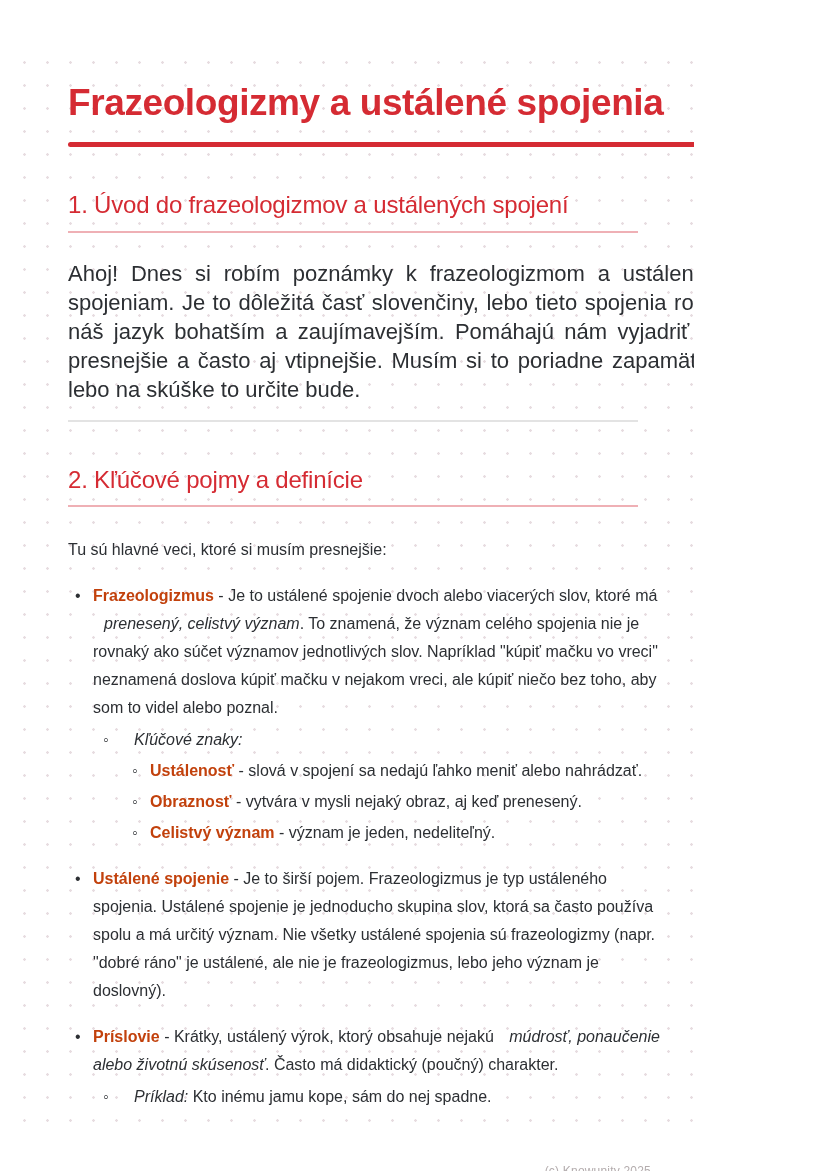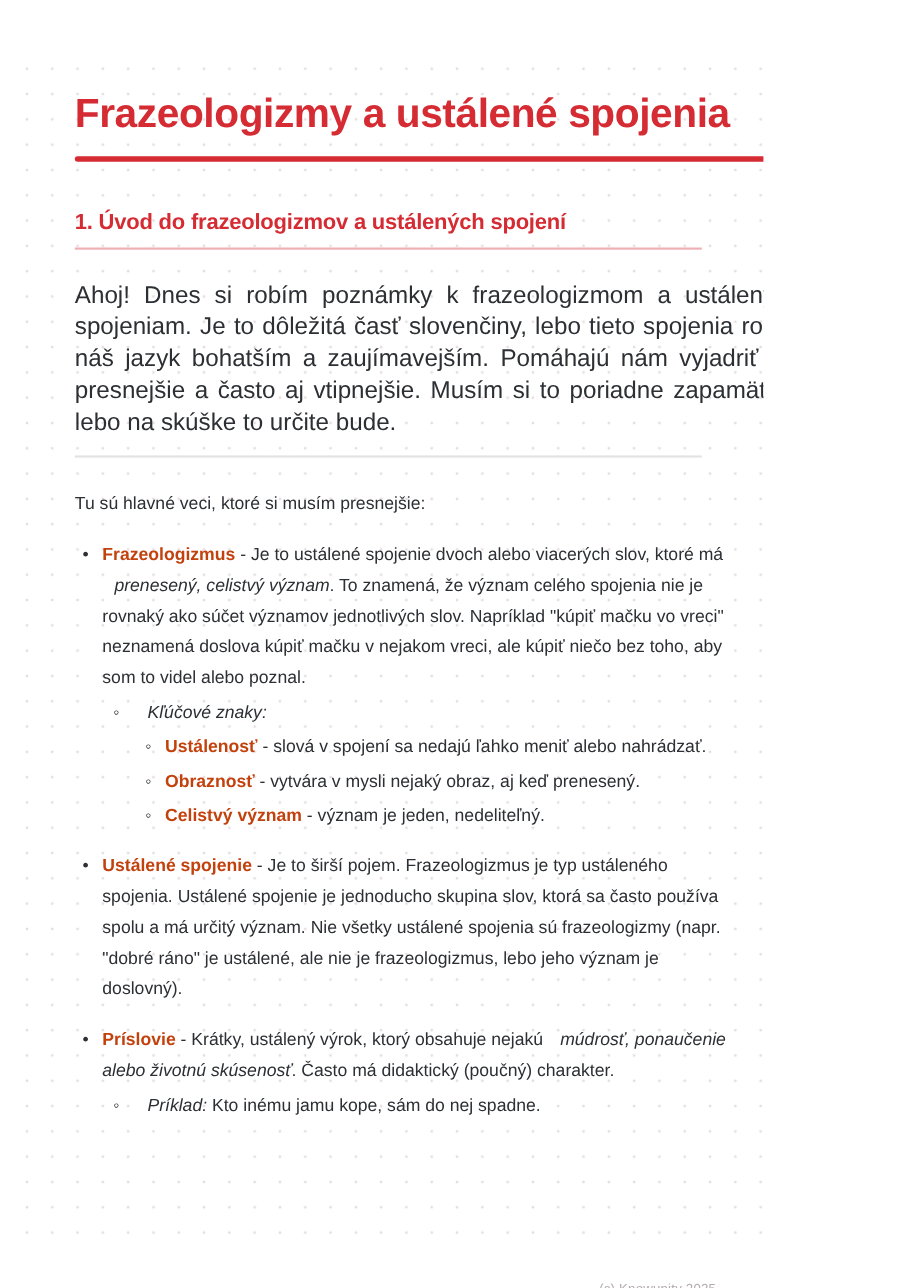--- a/index.html
+++ b/index.html
@@ -32,22 +32,22 @@
     border-bottom:5px solid rgba(226,138,146,.35);
   }
 
   .content{position:absolute;left:68px;top:0;width:655px;color:var(--body-text);}
   h1{
     margin:78px 0 0;font-size:37px;line-height:1.36;letter-spacing:-0.4px;
     color:var(--accent-red);font-weight:bold;
   }
   .title-rule{margin:14px 0 0;height:5px;border:none;background:var(--accent-red);border-radius:3px;}
   h2{
-    margin:42px 0 0;font-size:20px;line-height:1.3;letter-spacing:-0.2px;
-    color:var(--accent-red);font-weight:bold;
+    margin:42px 0 0;font-size:24px;line-height:1.3;letter-spacing:-0.2px;
+    color:var(--accent-red);font-weight:normal;
   }
   h2::after{content:"";display:block;width:570px;height:2px;background:var(--heading-underline);margin-top:10px;}
   .lead-par{margin:26px 0 0;font-size:22px;line-height:29px;text-align:justify;}
   .divider{margin-top:16px;width:570px;height:2px;background:var(--divider-gray);}
   .list-lead{margin:28px 0 0;font-size:16px;line-height:29px;}
 
   .bullets{margin-top:6px;font-size:16px;line-height:28px;}
   .li{position:relative;}
   .lvl1{padding-left:25px;margin-top:18px;width:592px;box-sizing:border-box;}
   .lvl1 > .marker{left:7px;}
@@ -74,20 +74,21 @@
     <hr class="title-rule">
 
     <section>
       <h2>1. Úvod do frazeologizmov a ustálených spojení</h2>
       <p class="lead-par">Ahoj! Dnes si robím poznámky k frazeologizmom a ustáleným spojeniam. Je to dôležitá časť slovenčiny, lebo tieto spojenia robia náš jazyk bohatším a zaujímavejším. Pomáhajú nám vyjadriť sa presnejšie a často aj vtipnejšie. Musím si to poriadne zapamätať, lebo na skúške to určite bude.</p>
     </section>
 
     <div class="divider"></div>
 
     <section>
+      <h2>2. Kľúčové pojmy a definície</h2>
       <p class="list-lead">Tu sú hlavné veci, ktoré si musím presnejšie:</p>
       <div class="bullets" id="bullets">
           <div class="li lvl1"><span class="marker">•</span><span><span class="seg-b">Frazeologizmus</span><span> - Je to ustálené spojenie dvoch alebo viacerých slov, ktoré má </span><span class="seg-i">prenesený, celistvý význam</span><span>. To znamená, že význam celého spojenia nie je rovnaký ako súčet významov jednotlivých slov. Napríklad "kúpiť mačku vo vreci" neznamená doslova kúpiť mačku v nejakom vreci, ale kúpiť niečo bez toho, aby som to videl alebo poznal.</span></span><div class="li lvl2"><span class="marker">◦</span><span><span class="seg-i">Kľúčové znaky:</span></span><div class="li lvl3"><span class="marker">◦</span><span><span class="seg-b">Ustálenosť</span><span> - slová v spojení sa nedajú ľahko meniť alebo nahrádzať.</span></span></div><div class="li lvl3"><span class="marker">◦</span><span><span class="seg-b">Obraznosť</span><span> - vytvára v mysli nejaký obraz, aj keď prenesený.</span></span></div><div class="li lvl3"><span class="marker">◦</span><span><span class="seg-b">Celistvý význam</span><span> - význam je jeden, nedeliteľný.</span></span></div></div></div>
           <div class="li lvl1"><span class="marker">•</span><span><span class="seg-b">Ustálené spojenie</span><span> - Je to širší pojem. Frazeologizmus je typ ustáleného spojenia. Ustálené spojenie je jednoducho skupina slov, ktorá sa často používa spolu a má určitý význam. Nie všetky ustálené spojenia sú frazeologizmy (napr. "dobré ráno" je ustálené, ale nie je frazeologizmus, lebo jeho význam je doslovný).</span></span></div>
           <div class="li lvl1"><span class="marker">•</span><span><span class="seg-b">Príslovie</span><span> - Krátky, ustálený výrok, ktorý obsahuje nejakú </span><span class="seg-i">múdrosť, ponaučenie alebo životnú skúsenosť</span><span>. Často má didaktický (poučný) charakter.</span></span><div class="li lvl2"><span class="marker">◦</span><span><span class="seg-i">Príklad:</span><span> Kto inému jamu kope, sám do nej spadne.</span></span></div></div>
         </div>
     </section>
   </div>
 
   <div class="footer">(c) Knowunity 2025</div>

